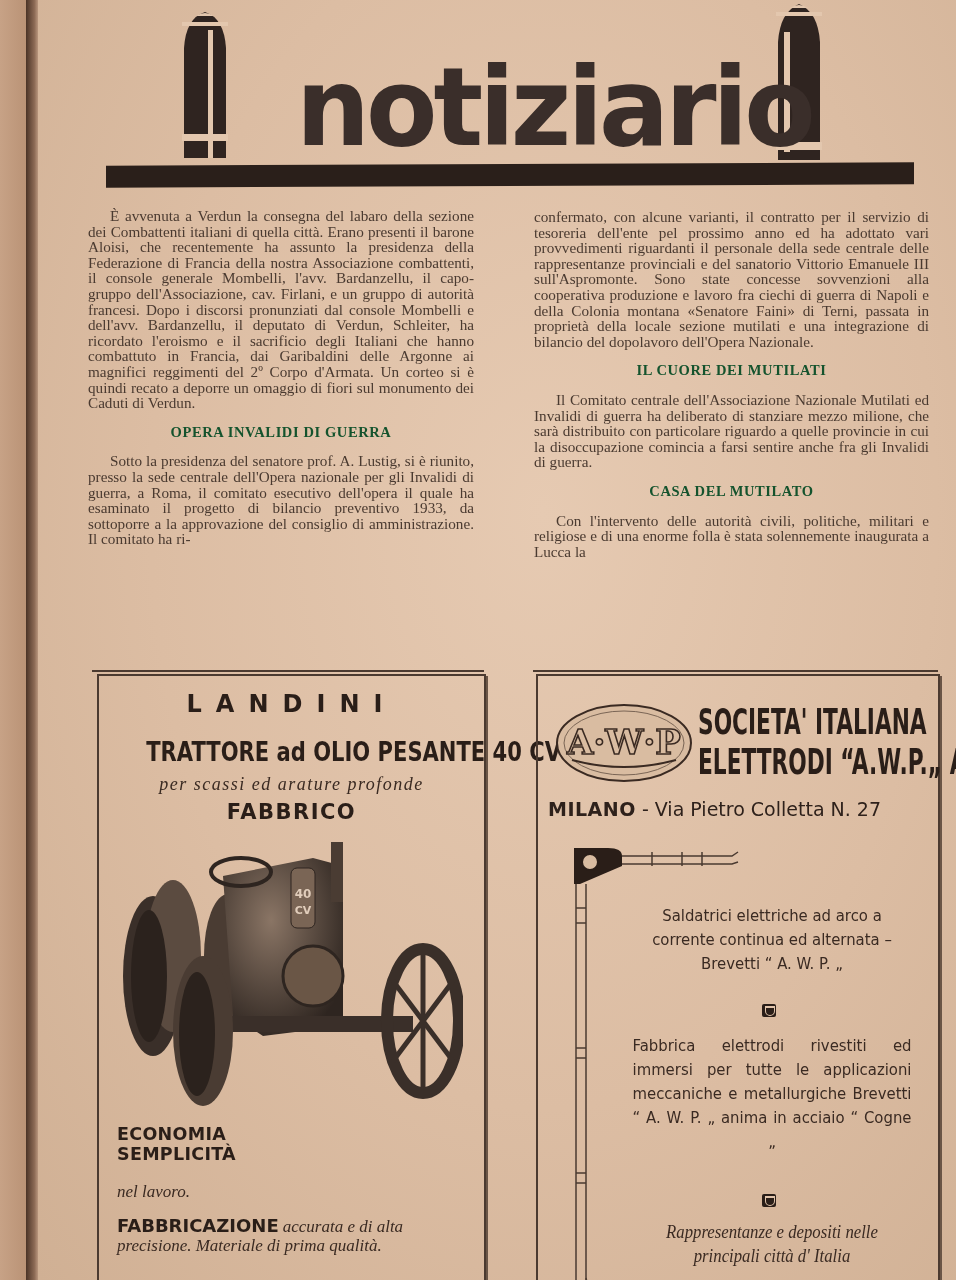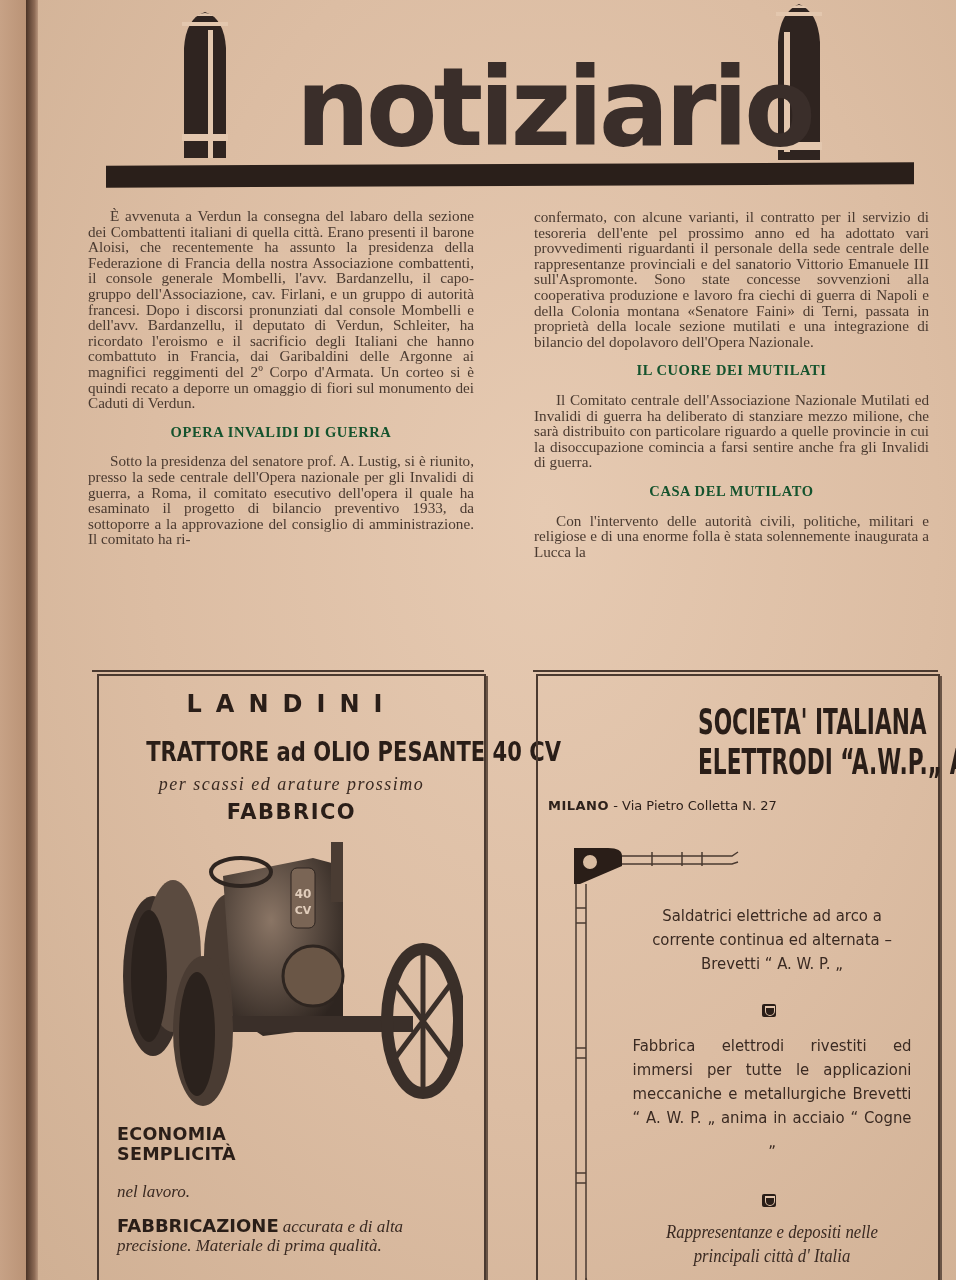--- a/index.html
+++ b/index.html
@@ -100,21 +100,21 @@
   .awp-logo { position: absolute; left: 16px; top: 26px; width: 140px; height: 82px; }
   .awp-logo svg { width: 100%; height: 100%; }
   .awp-title {
     position: absolute; left: 160px; top: 26px; width: 240px;
     font-family: "DejaVu Sans", sans-serif; font-size: 35px; line-height: 40px;
     transform: scaleX(0.62); transform-origin: left top; white-space: nowrap;
     color: #2a1e18; font-weight: bold;
   }
   .awp-addr {
     position: absolute; left: 10px; top: 122px; width: 390px;
-    font-family: "DejaVu Sans", sans-serif; font-size: 13px; color: #2e211b; white-space: nowrap;
+    font-family: "DejaVu Sans", sans-serif; font-size: 19px; color: #2e211b; white-space: nowrap;
   }
   .awp-addr b { letter-spacing: 0.5px; }
   .holder { position: absolute; left: 34px; top: 172px; width: 170px; height: 450px; }
   .holder svg { width: 100%; height: 100%; }
   .awp-para {
     position: absolute; left: 84px; width: 300px; text-align: center;
     font-family: "DejaVu Sans", sans-serif; font-size: 16px; line-height: 24px;
     color: #3a2a22; transform: scaleX(0.93); transform-origin: center top;
   }
   .awp-para.p1 { top: 228px; }
@@ -173,21 +173,21 @@
   <h3>IL CUORE DEI MUTILATI</h3>
   <p>Il Comitato centrale dell'Associazione Nazionale Mutilati ed Invalidi di guerra ha deliberato di stanziare mezzo milione, che sarà distribuito con particolare riguardo a quelle provincie in cui la disoccupazione comincia a farsi sentire anche fra gli Invalidi di guerra.</p>
   <h3>CASA DEL MUTILATO</h3>
   <p>Con l'intervento delle autorità civili, politiche, militari e religiose e di una enorme folla è stata solennemente inaugurata a Lucca la</p>
 </div>
 
 <div class="ad-topline" style="left:92px; top:670px; width:392px;"></div>
 <div class="ad ad-landini">
   <div class="landini-name">LANDINI</div>
   <div class="landini-sub">TRATTORE ad OLIO PESANTE 40 CV</div>
-  <div class="landini-tag">per scassi ed arature prossimo</div>
+  <div class="landini-tag">per scassi ed arature profonde</div>
   <div class="landini-place">FABBRICO</div>
   <div class="tractor">
     <svg viewBox="0 0 350 275">
       <defs>
         <radialGradient id="g1" cx="40%" cy="35%" r="70%">
           <stop offset="0" stop-color="#8a7565"></stop>
             <stop offset="1" stop-color="#2e2520"></stop>
         </radialGradient>
       </defs>
 
@@ -226,20 +226,28 @@
     <span>SEMPLICITÀ</span>
   </div>
   <div class="feat-it a">nel lavoro.</div>
   <div class="feat-it b">
     <b>FABBRICAZIONE</b><span>accurata e di alta precisione. Materiale di prima qualità.</span>
   </div>
 </div>
 
 <div class="ad-topline" style="left:533px; top:670px; width:405px;"></div>
 <div class="ad ad-awp">
+  <div class="awp-logo">
+    <svg viewBox="0 0 140 82">
+      <ellipse cx="70" cy="41" rx="67" ry="38" fill="#d9bca1" stroke="#3a2a22" stroke-width="2"></ellipse>
+      <ellipse cx="70" cy="41" rx="60" ry="32" fill="none" stroke="#7a6555" stroke-width="1"></ellipse>
+      <path d="M18 58 Q70 72 122 58" fill="none" stroke="#3a2a22" stroke-width="2"></path>
+      <text x="70" y="52" font-family="DejaVu Serif, serif" font-size="34" font-weight="bold" text-anchor="middle" fill="#d9bca1" stroke="#3a2a22" stroke-width="1.6">A·W·P</text>
+    </svg>
+  </div>
   <div class="awp-title">
     <div>SOCIETA' ITALIANA</div>
     <div>ELETTRODI “A.W.P.„ AN.</div>
   </div>
   <div class="awp-addr">
     <b>MILANO</b>
     <span>- Via Pietro Colletta N. 27</span>
   </div>
   <div class="holder">
     <svg viewBox="0 0 170 450" preserveAspectRatio="none">

